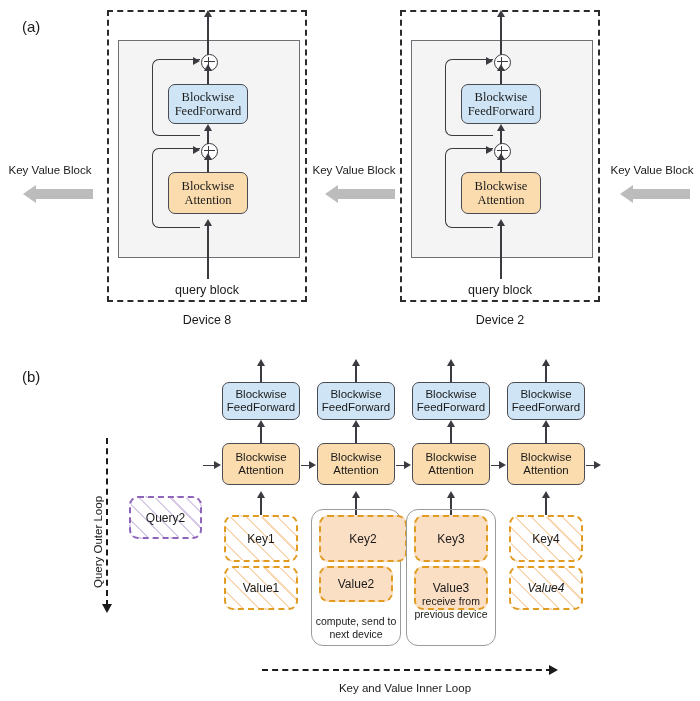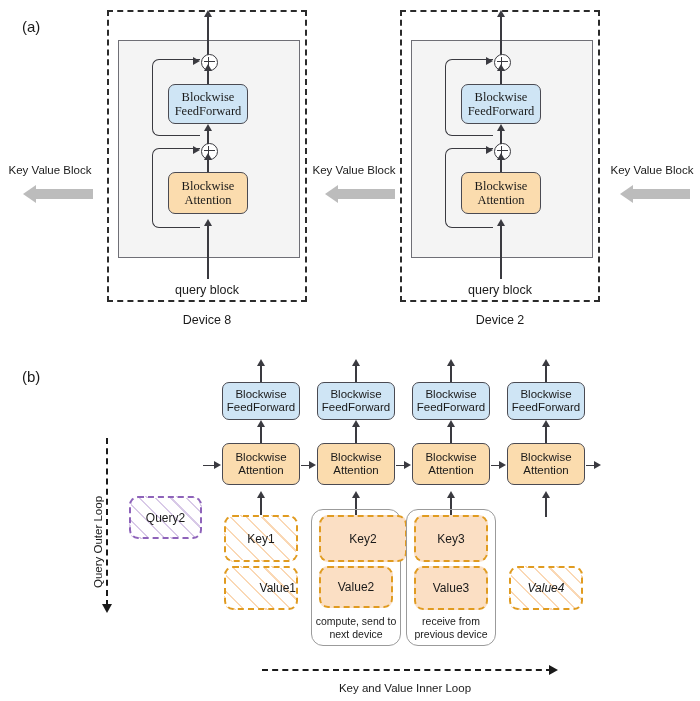--- a/index.html
+++ b/index.html
@@ -224,41 +224,41 @@
 Attention</div>
   <div class="vline" style="left:260.3px;top:497px;height:20px;"></div>
   <div class="ah-up" style="left:256.5px;top:491px;"></div>
   <div class="hline" style="left:301px;top:464.5px;width:11px;"></div>
   <div class="ah-right" style="left:309px;top:460.5px;"></div>
 
   <div class="dashbox orange hatch-orange dbwrap" style="left:224px;top:515px;width:74px;height:47px;">
     <span class="sans" style="font-size:12px;">Key1</span>
   </div>
   <div class="dashbox orange hatch-orange dbwrap" style="left:224px;top:566px;width:74px;height:44px;">
-    <span class="sans" style="font-size:12px;text-align:right;">Value1</span>
+    <span class="sans" style="font-size:12px;">Value1</span>
   </div>
 
   <div class="vline" style="left:355.3px;top:364px;height:18px;"></div>
   <div class="ah-up" style="left:351.5px;top:359px;"></div>
   <div class="node blue sans" style="left:317px;top:382px;width:78px;height:38px;font-size:11.5px;">Blockwise
 FeedForward</div>
   <div class="vline" style="left:355.3px;top:426px;height:18px;"></div>
   <div class="ah-up" style="left:351.5px;top:420px;"></div>
   <div class="node orange sans" style="left:317px;top:443px;width:78px;height:42px;font-size:11.5px;">Blockwise
 Attention</div>
   <div class="vline" style="left:355.3px;top:497px;height:20px;"></div>
   <div class="ah-up" style="left:351.5px;top:491px;"></div>
   <div class="hline" style="left:396px;top:464.5px;width:11px;"></div>
   <div class="ah-right" style="left:404px;top:460.5px;"></div>
 
   <div class="group-round" style="left:311px;top:509px;width:90px;height:137px;"></div>
   <div class="dashbox orange fill-orange dbwrap" style="left:319px;top:515px;width:88px;height:47px;">
     <span class="sans" style="font-size:12px;">Key2</span>
   </div>
-  <div class="dashbox orange fill-orange dbwrap" style="left:319px;top:566px;width:74px;height:42px;">
+  <div class="dashbox orange fill-orange dbwrap" style="left:319px;top:566px;width:74px;height:36px;">
     <span class="sans" style="font-size:12px;">Value2</span>
   </div>
   <div class="label sans" style="left:309px;top:615px;width:94px;font-size:10.5px;line-height:1.25;white-space:pre-line;">compute, send to
 next device</div>
 
   <div class="vline" style="left:450.3px;top:364px;height:18px;"></div>
   <div class="ah-up" style="left:446.5px;top:359px;"></div>
   <div class="node blue sans" style="left:412px;top:382px;width:78px;height:38px;font-size:11.5px;">Blockwise
 FeedForward</div>
   <div class="vline" style="left:450.3px;top:426px;height:18px;"></div>
@@ -270,36 +270,39 @@
   <div class="hline" style="left:491px;top:464.5px;width:11px;"></div>
   <div class="ah-right" style="left:499px;top:460.5px;"></div>
 
   <div class="group-round" style="left:406px;top:509px;width:90px;height:137px;"></div>
   <div class="dashbox orange fill-orange dbwrap" style="left:414px;top:515px;width:74px;height:47px;">
     <span class="sans" style="font-size:12px;">Key3</span>
   </div>
   <div class="dashbox orange fill-orange dbwrap" style="left:414px;top:566px;width:74px;height:44px;">
     <span class="sans" style="font-size:12px;">Value3</span>
   </div>
-  <div class="label sans" style="left:404px;top:615px;width:94px;font-size:10.5px;line-height:1.25;white-space:pre-line;">receive from
+  <div class="label sans" style="left:404px;top:595px;width:94px;font-size:10.5px;line-height:1.25;white-space:pre-line;">receive from
 previous device</div>
 
   <div class="vline" style="left:545.3px;top:364px;height:18px;"></div>
   <div class="ah-up" style="left:541.5px;top:359px;"></div>
   <div class="node blue sans" style="left:507px;top:382px;width:78px;height:38px;font-size:11.5px;">Blockwise
 FeedForward</div>
   <div class="vline" style="left:545.3px;top:426px;height:18px;"></div>
   <div class="ah-up" style="left:541.5px;top:420px;"></div>
   <div class="node orange sans" style="left:507px;top:443px;width:78px;height:42px;font-size:11.5px;">Blockwise
 Attention</div>
   <div class="vline" style="left:545.3px;top:497px;height:20px;"></div>
   <div class="ah-up" style="left:541.5px;top:491px;"></div>
   <div class="hline" style="left:586px;top:464.5px;width:11px;"></div>
   <div class="ah-right" style="left:594px;top:460.5px;"></div>
 
+  <div class="dashbox orange hatch-orange dbwrap" style="left:509px;top:515px;width:74px;height:47px;">
+    <span class="sans" style="font-size:12px;">Key4</span>
+  </div>
   <div class="dashbox orange hatch-orange dbwrap" style="left:509px;top:566px;width:74px;height:44px;">
     <span class="sans" style="font-size:12px;font-style:italic;">Value4</span>
   </div>
 
   <div class="dash-h" style="left:262px;top:669px;width:290px;"></div>
   <div class="ah-right-blk" style="left:549px;top:664.5px;"></div>
   <div class="label sans" style="left:285px;top:682px;width:240px;font-size:11.5px;">Key and Value Inner Loop</div>
 
 </div>
 

